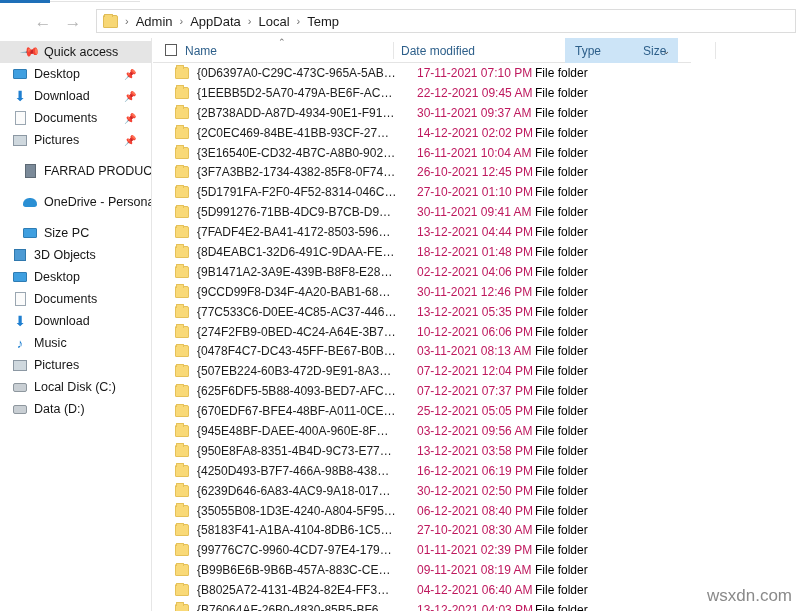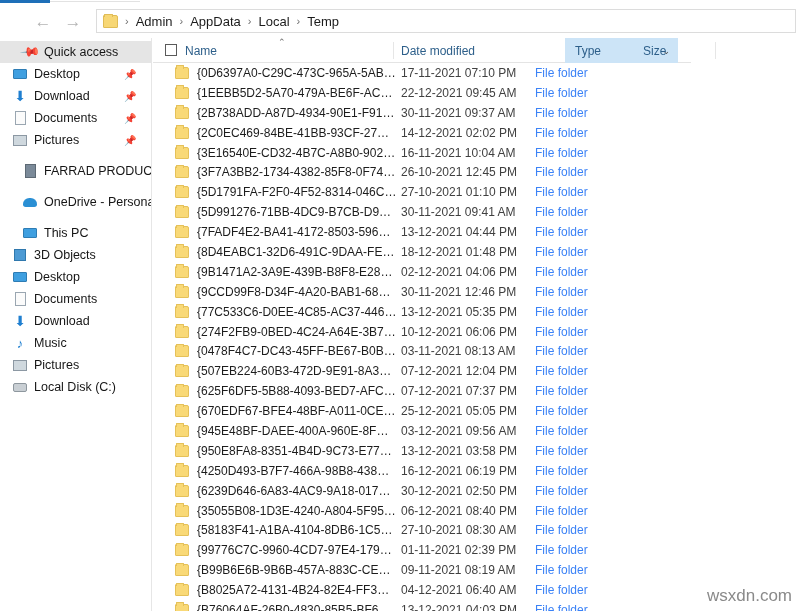--- a/index.html
+++ b/index.html
@@ -113,22 +113,22 @@
   .row .fico {
     position: absolute; left: 22px; width: 14px; height: 12px;
     background: #f9d977; border: 1px solid #e5c159; border-radius: 1px 2px 1px 1px;
   }
   .row .fico:after {
     content: ""; position: absolute; left: 0; top: -2.5px;
     width: 6px; height: 2.5px; background: #f9d977;
     border: 1px solid #e5c159; border-bottom: none; border-radius: 1px 1px 0 0;
   }
   .c-name { position: absolute; left: 44px; width: 200px; overflow: hidden; text-overflow: ellipsis; }
-  .c-date { position: absolute; left: 248px; color: #404040; }
-  .c-type { position: absolute; left: 382px; color: #3b82f6; }
+  .c-date { position: absolute; left: 264px; color: #be185d; }
+  .c-type { position: absolute; left: 382px; color: #000000; }
 
   .watermark {
     position: absolute; right: 8px; bottom: 5px;
     font-size: 17px; color: #8a8a8a;
   }
 </style>
 </head>
 <body>
 
 <div class="top-strip">
@@ -202,21 +202,21 @@
       <span class="ico">
         <span class="i-cloud"></span>
       </span>
       <span>OneDrive - Personal</span>
     </div>
     <div class="gap"></div>
     <div class="side-item ind-0">
       <span class="ico">
         <span class="i-monitor"></span>
       </span>
-      <span>This PC</span>
+      <span>Size PC</span>
     </div>
     <div class="side-item ind-1">
       <span class="ico">
         <span class="i-3d"></span>
       </span>
       <span>3D Objects</span>
     </div>
     <div class="side-item ind-1">
       <span class="ico">
         <span class="i-monitor"></span>
@@ -245,20 +245,26 @@
       <span class="ico">
         <span class="i-pic"></span>
       </span>
       <span>Pictures</span>
     </div>
     <div class="side-item ind-1">
       <span class="ico">
         <span class="i-drive"></span>
       </span>
       <span>Local Disk (C:)</span>
+    </div>
+    <div class="side-item ind-1">
+      <span class="ico">
+        <span class="i-drive"></span>
+      </span>
+      <span>Data (D:)</span>
     </div>
     <div class="gap"></div>
   </div>
 
 <div class="content">
 
   <div class="col-head">
     <div class="head-check"></div>
     <div class="ch ch-name">
       <span>Name</span>

